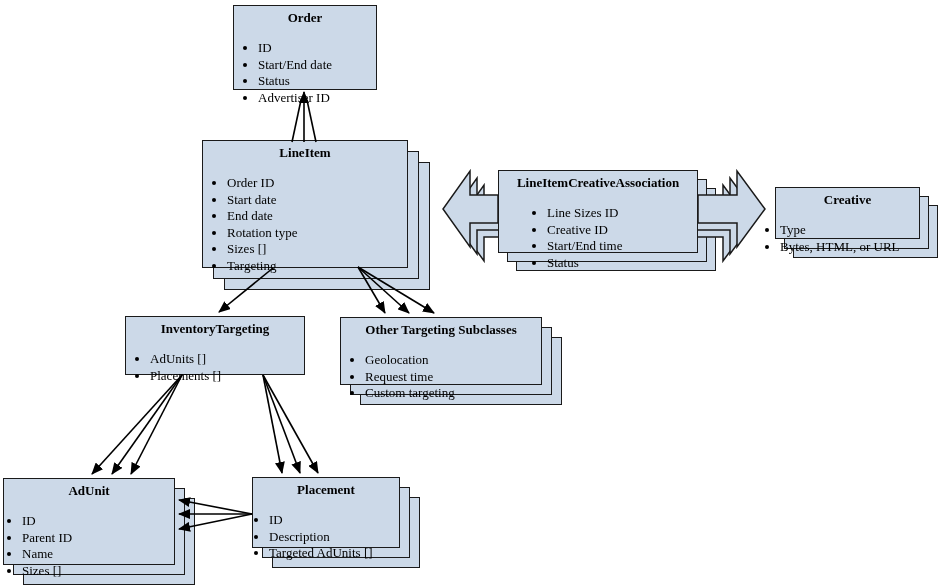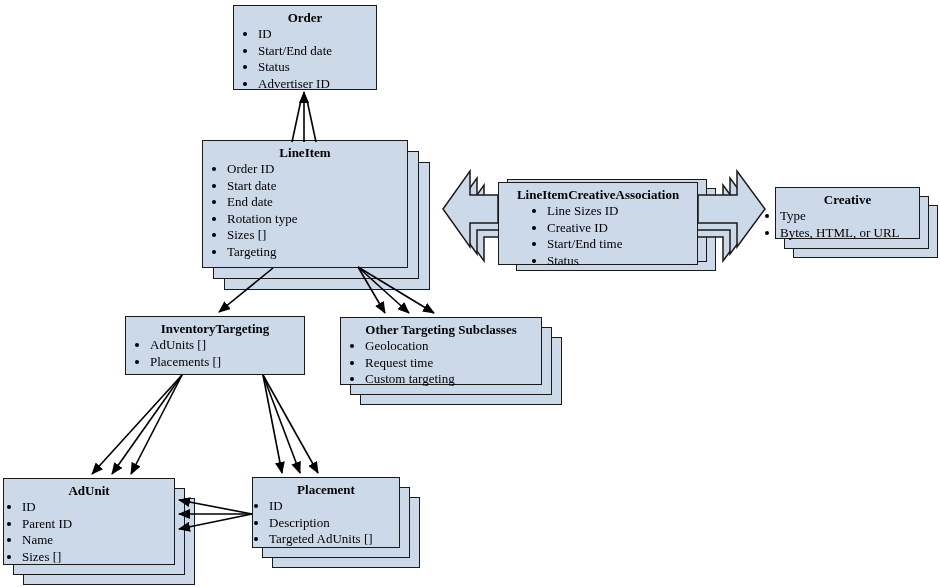--- a/index.html
+++ b/index.html
@@ -17,21 +17,21 @@
     box-sizing:border-box;z-index:1;
   }
   .box{
     position:absolute;background:var(--fill);border:1.5px solid var(--border);
     box-sizing:border-box;z-index:3;
   }
   .box .title{
     font-weight:bold;font-size:13px;text-align:center;padding-top:4px;letter-spacing:0;
   }
   .box ul{
-    margin:0 0 0 0;padding-left:24px;font-size:13px;line-height:16.5px;
+    margin:14px 0 0 0;padding-left:24px;font-size:13px;line-height:16.5px;
     list-style-type:disc;
   }
   .box ul.indented{padding-left:48px;}
   svg.arrows{position:absolute;left:0;top:0;z-index:4;pointer-events:none;}
   svg.blockarrows{position:absolute;left:0;top:0;z-index:2;pointer-events:none;}
 </style>
 </head>
 <body>
 
 <div id="canvas">
@@ -84,21 +84,21 @@
     <ul>
       <li>Order ID</li>
       <li>Start date</li>
       <li>End date</li>
       <li>Rotation type</li>
       <li>Sizes []</li>
       <li>Targeting</li>
     </ul>
   </div>
 
-  <div class="box" style="left:498px;top:182px;width:200px;height:83px">
+  <div class="box" style="left:498px;top:170px;width:200px;height:83px">
     <div class="title">LineItemCreativeAssociation</div>
     <ul class="indented">
       <li>Line Sizes ID</li>
       <li>Creative ID</li>
       <li>Start/End time</li>
       <li>Status</li>
     </ul>
   </div>
 
   <div class="box" style="left:775px;top:187px;width:145px;height:52px">

